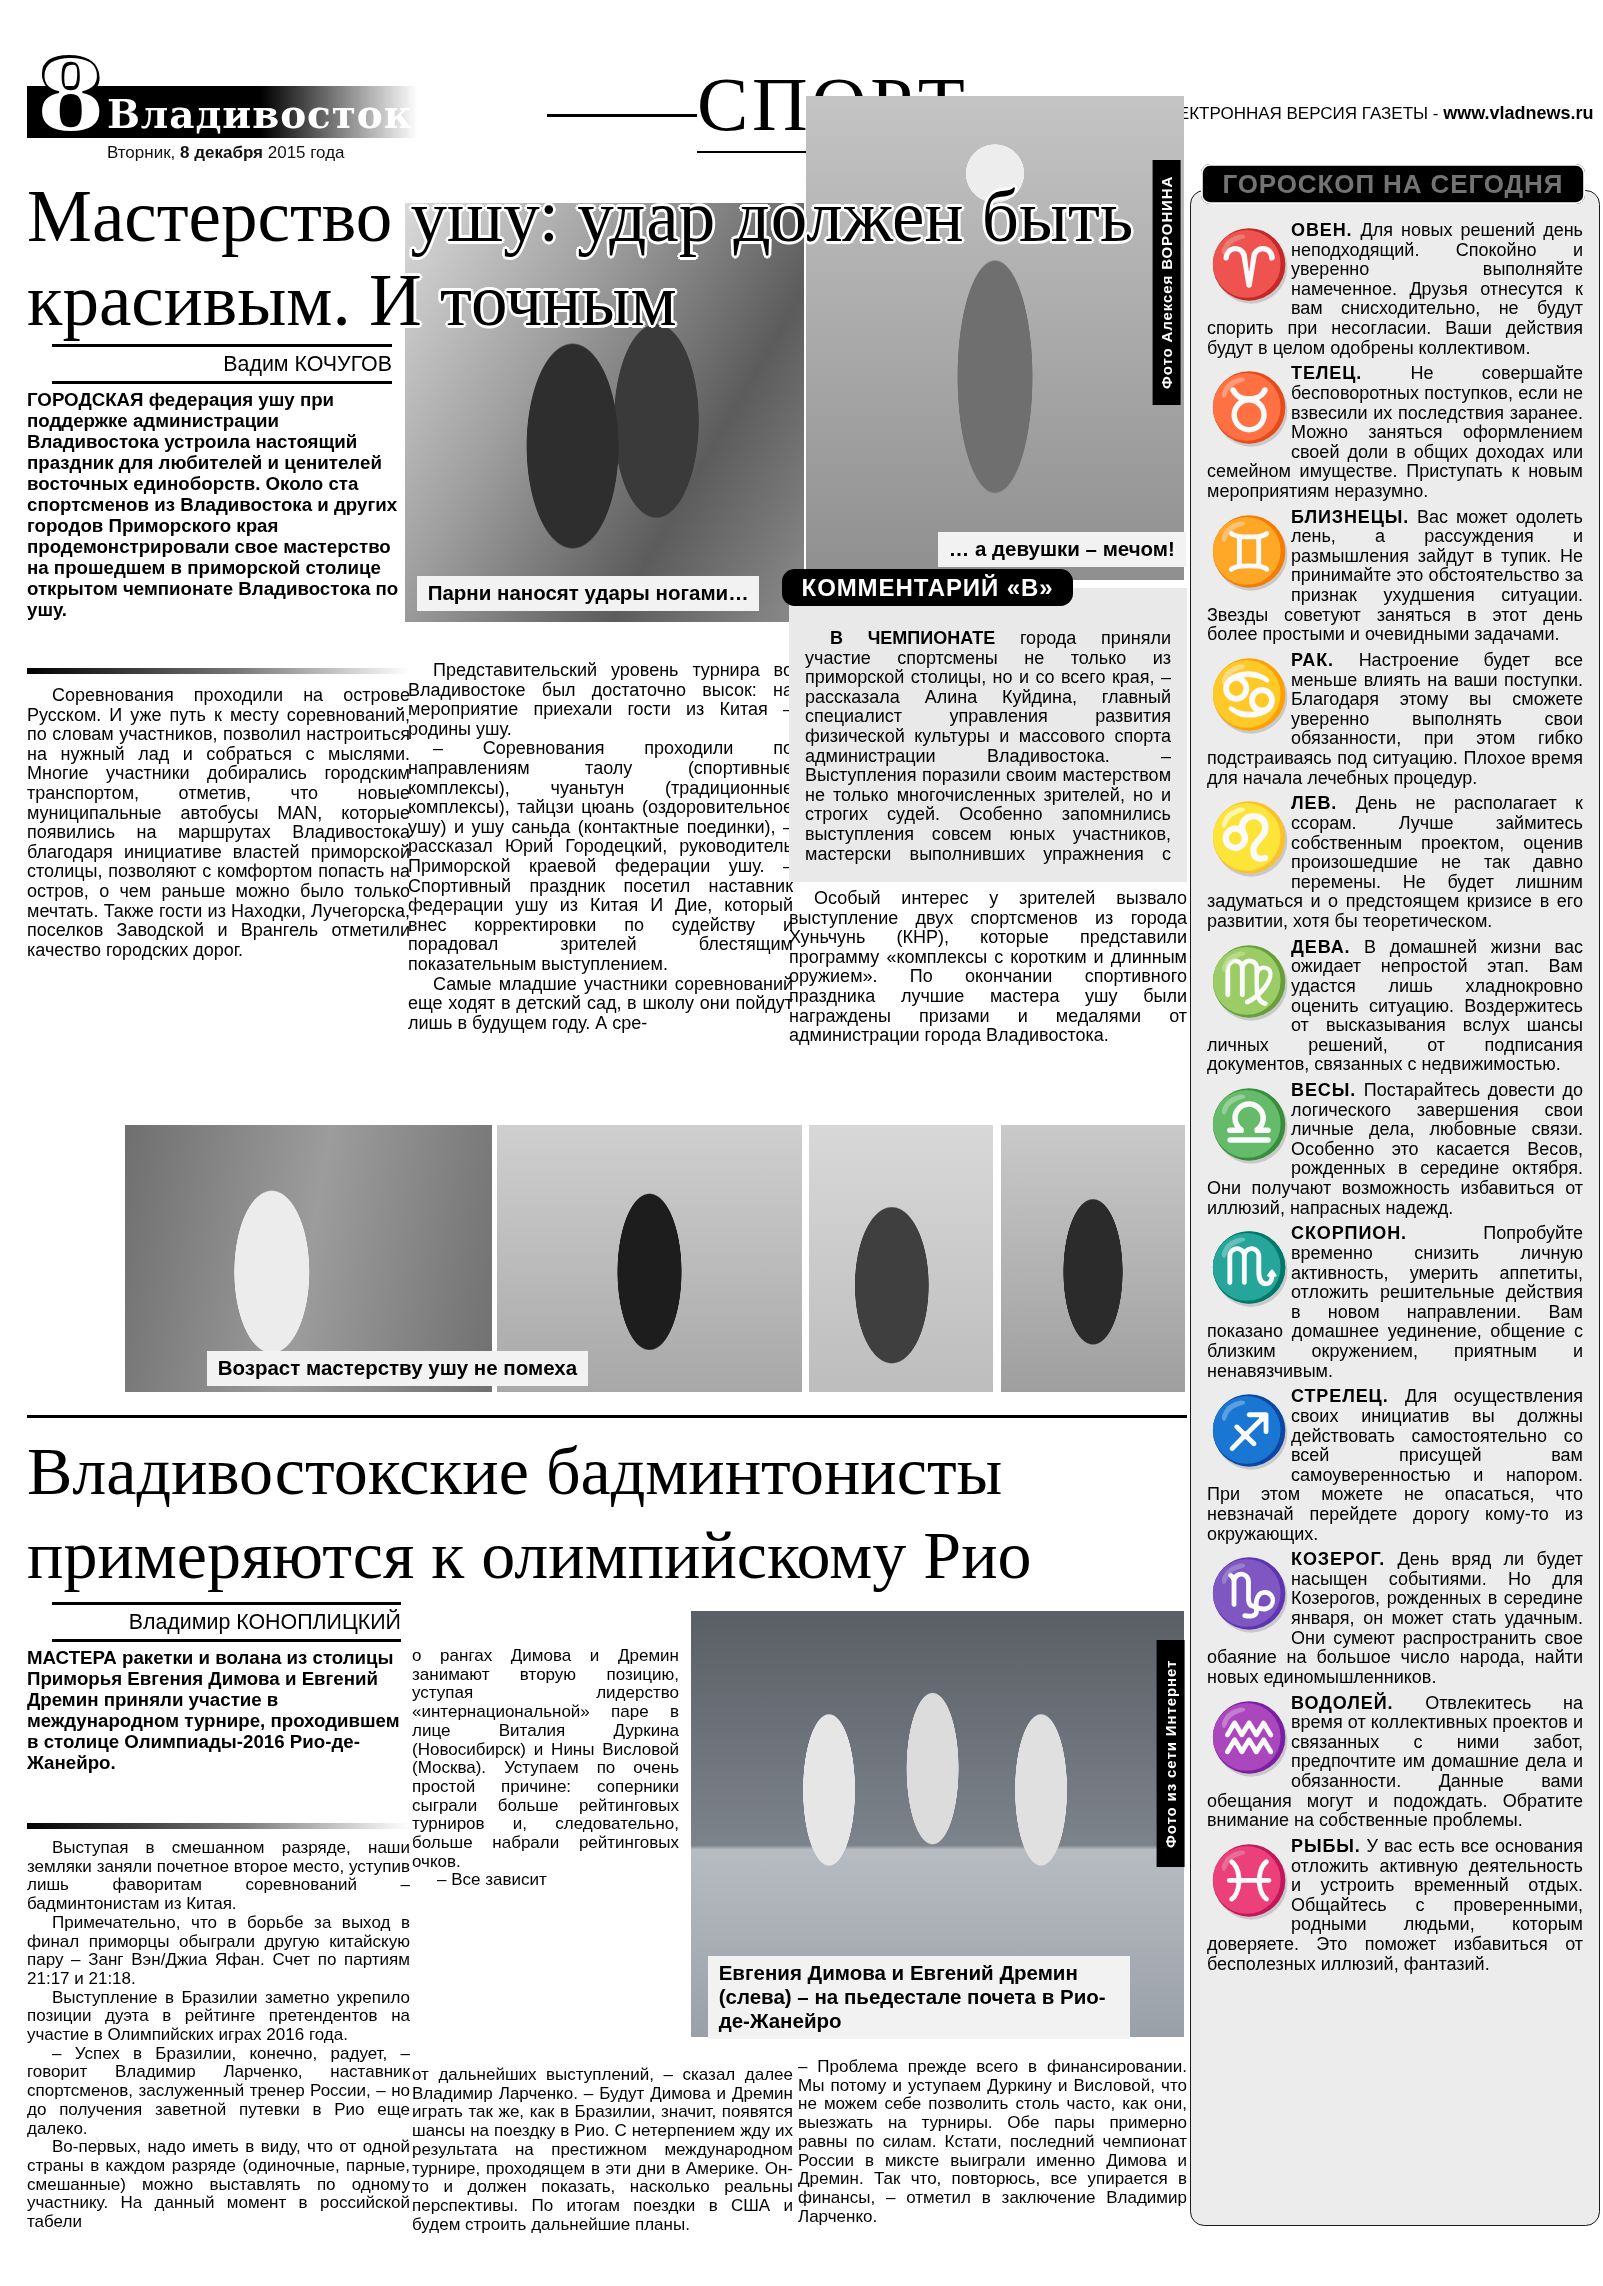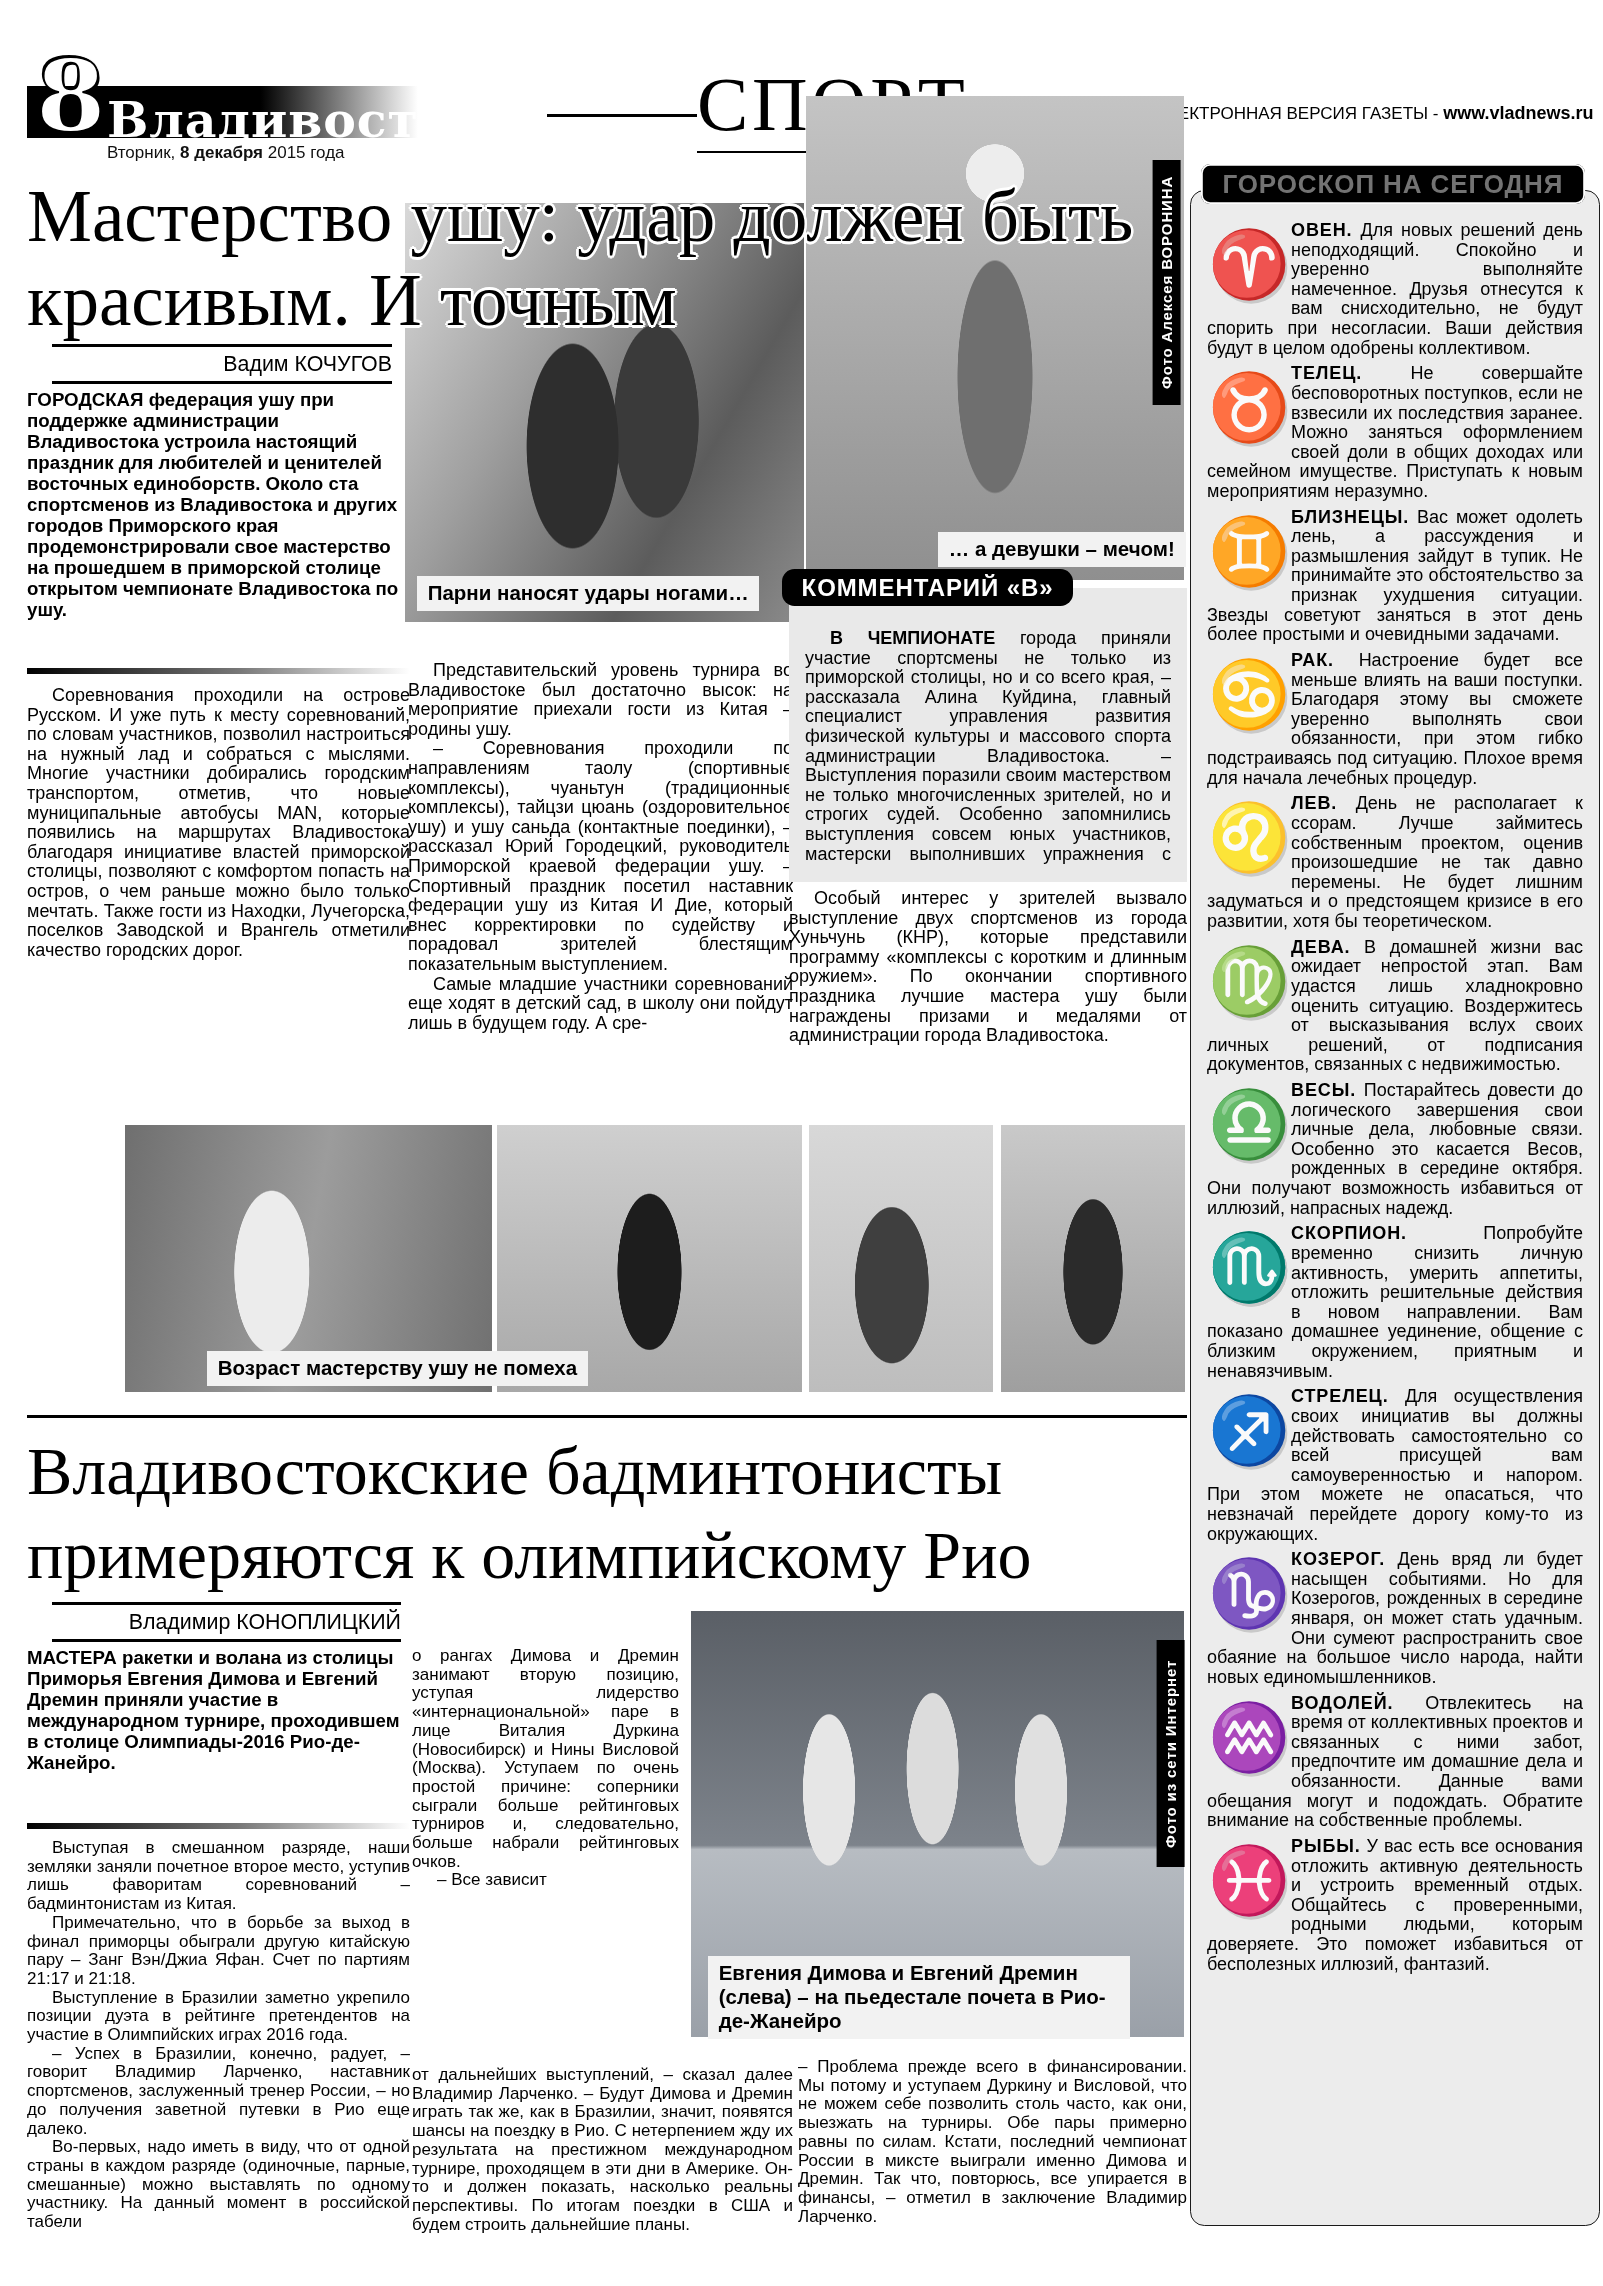--- a/index.html
+++ b/index.html
@@ -5,21 +5,21 @@
   html,body{margin:0;padding:0;background:#888;}
   #page{position:relative;width:1604px;height:2287px;background:#fff;color:#000;
         font-family:"Liberation Sans",sans-serif;overflow:hidden;margin:0 auto;}
   .abs{position:absolute;}
   
   .mast-box{left:27px;top:86px;width:403px;height:52px;
     background:linear-gradient(to right,#000 0%,#000 58%,#fff 97%);}
   .page-num{left:36px;top:46px;font-family:"DejaVu Serif",serif;font-size:100px;line-height:100px;
     color:#fff;font-weight:bold;-webkit-text-stroke:1.8px #000;
     text-shadow:0 0 1.8px #000,1.8px 1.8px 0 #000,-1.8px -1.8px 0 #000;}
-  .mast-title{left:107px;top:91px;font-family:"DejaVu Serif",serif;font-size:49px;color:#fff;
+  .mast-title{left:107px;top:91px;font-family:"DejaVu Serif",serif;font-size:39px;color:#fff;
     font-weight:bold;letter-spacing:0.9px;}
   .date-line{left:107px;top:143px;font-size:17px;color:#111;}
   .sport{left:697px;top:64px;width:264px;text-align:center;font-family:"Liberation Serif",serif;
     font-size:77px;line-height:80px;letter-spacing:3.6px;border-bottom:2.7px solid #000;padding-bottom:7.1px;}
   .hline{background:#000;height:2.7px;}
   .online-note{left:1155px;top:103px;width:446px;font-size:17px;letter-spacing:0;}
   .online-note b{font-size:18px;}
   
   .headline{font-family:"Liberation Serif",serif;font-weight:normal;z-index:6;
     text-shadow:-1.8px -1.8px 0 #fff,1.8px -1.8px 0 #fff,-1.8px 1.8px 0 #fff,1.8px 1.8px 0 #fff,0 2.7px 0 #fff,2.7px 0 0 #fff,-2.7px 0 0 #fff,0 -2.7px 0 #fff;}
@@ -184,21 +184,21 @@
     <div class="hentry">
       <div class="hicon">♋</div>
       <div class="htext"><span class="hname">РАК.</span> <span>Настроение будет все меньше влиять на ваши поступки. Благодаря этому вы сможете уверенно выполнять свои обязанности, при этом гибко подстраиваясь под ситуацию. Плохое время для начала лечебных процедур.</span></div>
     </div>
     <div class="hentry">
       <div class="hicon">♌</div>
       <div class="htext"><span class="hname">ЛЕВ.</span> <span>День не располагает к ссорам. Лучше займитесь собственным проектом, оценив произошедшие не так давно перемены. Не будет лишним задуматься и о предстоящем кризисе в его развитии, хотя бы теоретическом.</span></div>
     </div>
     <div class="hentry">
       <div class="hicon">♍</div>
-      <div class="htext"><span class="hname">ДЕВА.</span> <span>В домашней жизни вас ожидает непростой этап. Вам удастся лишь хладнокровно оценить ситуацию. Воздержитесь от высказывания вслух своих личных решений, от подписания документов, связанных с недвижимостью.</span></div>
+      <div class="htext"><span class="hname">ДЕВА.</span> <span>В домашней жизни вас ожидает непростой этап. Вам удастся лишь хладнокровно оценить ситуацию. Воздержитесь от высказывания вслух шансы личных решений, от подписания документов, связанных с недвижимостью.</span></div>
     </div>
     <div class="hentry">
       <div class="hicon">♎</div>
       <div class="htext"><span class="hname">ВЕСЫ.</span> <span>Постарайтесь довести до логического завершения свои личные дела, любовные связи. Особенно это касается Весов, рожденных в середине октября. Они получают возможность избавиться от иллюзий, напрасных надежд.</span></div>
     </div>
     <div class="hentry">
       <div class="hicon">♏</div>
       <div class="htext"><span class="hname">СКОРПИОН.</span> <span>Попробуйте временно снизить личную активность, умерить аппетиты, отложить решительные действия в новом направлении. Вам показано домашнее уединение, общение с близким окружением, приятным и ненавязчивым.</span></div>
     </div>
     <div class="hentry">

